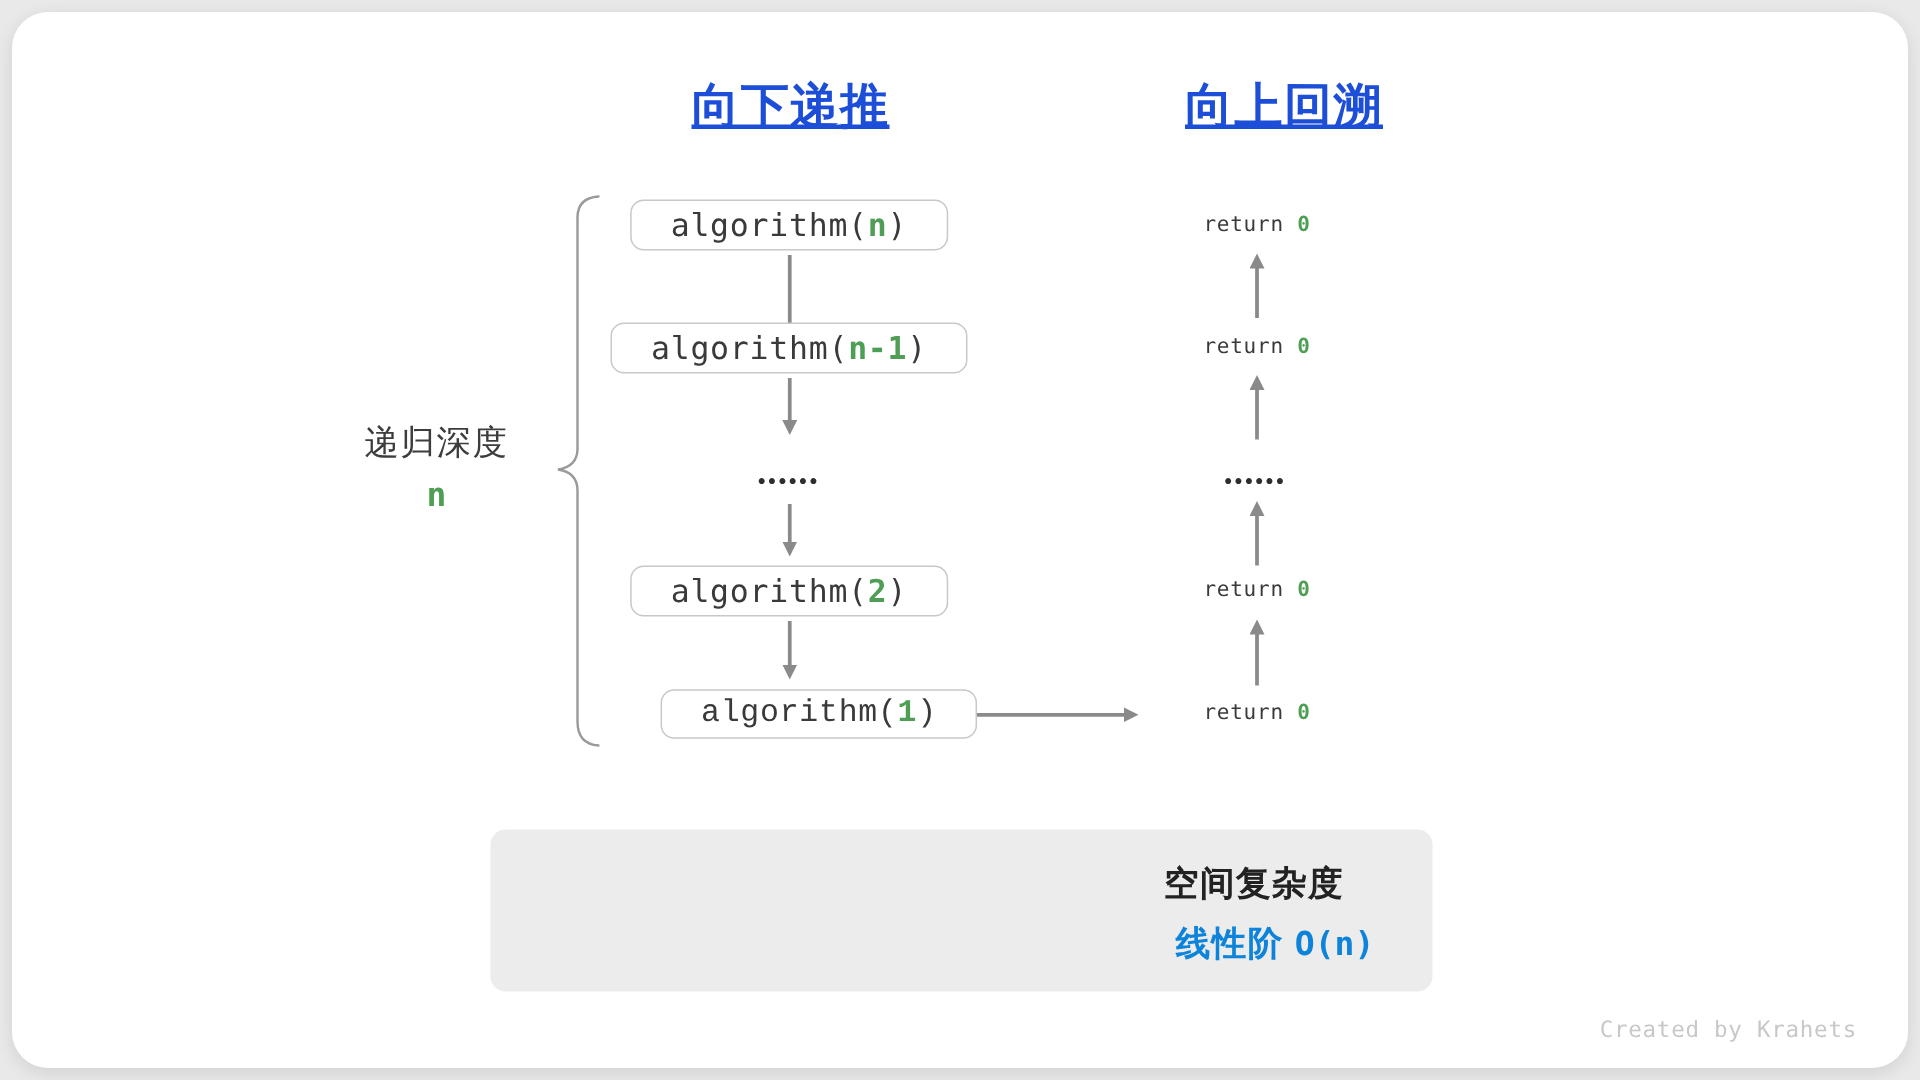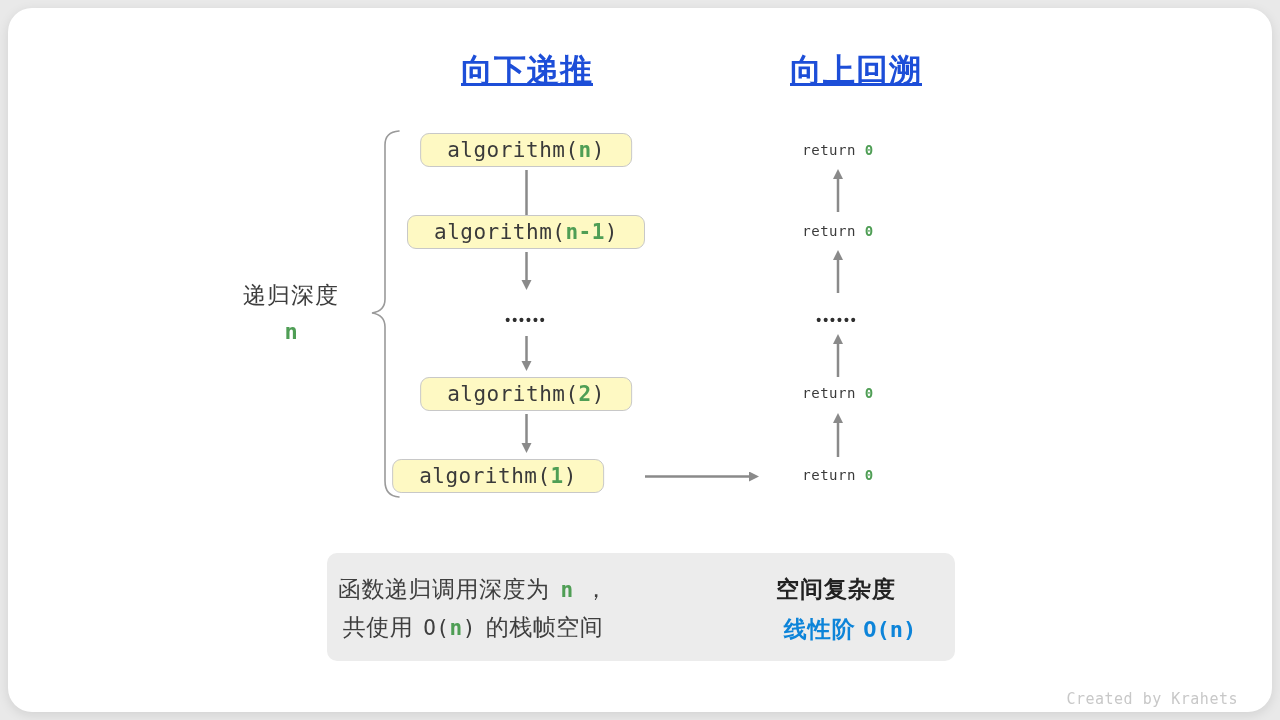--- a/index.html
+++ b/index.html
@@ -5,21 +5,21 @@
   * { margin:0; padding:0; box-sizing:border-box; }
   html,body { width:1280px; height:720px; }
   body { font-family:"Liberation Sans", sans-serif; background:#e9e9e9; }
   .stage { position:relative; width:1280px; height:720px; background:#e9e9e9; overflow:hidden; }
   .card { position:absolute; left:8px; top:8px; right:8px; bottom:8px; background:#ffffff;
           border-radius:24px; box-shadow:0 3px 12px rgba(0,0,0,0.10); }
   .abs { position:absolute; }
   .ctr { transform:translate(-50%,-50%); white-space:nowrap; }
   .hdr { font-size:32px; font-weight:700; color:#1d4ed8; letter-spacing:1px;text-decoration:underline; }
   .code { font-family:"DejaVu Sans Mono", monospace; }
-  .callbox { background:#fef9c3; border:1.5px solid #c8c8c8; border-radius:9px;
+  .callbox { background:#ffffff; border:1.5px solid #c8c8c8; border-radius:9px;
              padding:4px 26px; font-family:"DejaVu Sans Mono", monospace;
              font-size:21px; color:#3a3a3a; letter-spacing:0.5px; }
   .green { color:#4f9e55; }
   .bold { font-weight:700; }
   .ret { font-family:"DejaVu Sans Mono", monospace; font-size:14px; color:#3a3a3a; letter-spacing:0.5px; }
   .dots { font-size:14px; font-weight:700; color:#2e2e2e; letter-spacing:2px; }
   .side-label { font-size:23px; color:#3d3d3d; letter-spacing:1px; }
   .side-var { font-family:"DejaVu Sans Mono", monospace; font-size:22px; font-weight:700; color:#4f9e55; }
   .annot { font-size:21px; font-weight:700; color:#8f8f8f; line-height:32px; letter-spacing:1px; }
   .sumbox { background:#ececec; border-radius:10px; }
@@ -64,31 +64,27 @@
   <div class="abs ctr hdr" style="left:527px; top:71px;">向下递推</div>
   <div class="abs ctr hdr" style="left:836px; top:71px;margin-left:20px;">向上回溯</div>
 
   <div class="abs ctr side-label" style="left:291px; top:295px;">递归深度</div>
   <div class="abs ctr side-var" style="left:291px; top:331px;">n</div>
 
   <div class="abs ctr callbox" style="left:526px; top:150px;"><span>algorithm(</span><span class="green bold">n</span><span>)</span></div>
   <div class="abs ctr callbox" style="left:526px; top:232px;"><span>algorithm(</span><span class="green bold">n-1</span><span>)</span></div>
   <div class="abs ctr dots" style="left:526px; top:320px;">••••••</div>
   <div class="abs ctr callbox" style="left:526px; top:394px;"><span>algorithm(</span><span class="green bold">2</span><span>)</span></div>
-  <div class="abs ctr callbox" style="left:498px; top:476px;"><span>algorithm(</span><span class="green bold">1</span><span>)</span></div>
+  <div class="abs ctr callbox" style="left:546px; top:476px;font-family:Liberation Mono, monospace;"><span>algorithm(</span><span class="green bold">1</span><span>)</span></div>
 
   <div class="abs ctr ret" style="left:838px; top:150px;"><span>return </span><span class="green bold">0</span></div>
   <div class="abs ctr ret" style="left:838px; top:231px;"><span>return </span><span class="green bold">0</span></div>
   <div class="abs ctr dots" style="left:837px; top:320px;">••••••</div>
   <div class="abs ctr ret" style="left:838px; top:393px;"><span>return </span><span class="green bold">0</span></div>
   <div class="abs ctr ret" style="left:838px; top:475px;"><span>return </span><span class="green bold">0</span></div>
 
 
   <div class="abs sumbox" style="left:327px; top:553px; width:628px; height:108px;"></div>
-  <div class="abs ctr sumtext" style="left:473px; top:609px;">
-    <div><span>函数递归调用深度为 </span><span class="code green bold" style="margin:0 4px;">n</span><span> ，</span></div>
-    <div><span>共使用 </span><span class="code" style="margin:0 3px;"><span>O(</span><span class="green bold">n</span><span>)</span></span><span> 的栈帧空间</span></div>
-  </div>
   <div class="abs ctr res-title" style="left:836px; top:589px;">空间复杂度</div>
   <div class="abs ctr res-value" style="left:850px; top:629px;"><span>线性阶 </span><span class="code">O(n)</span></div>
 
-  <div class="abs watermark" style="right:42px; top:677px;margin-top:13px;">Created by Krahets</div>
+  <div class="abs watermark" style="right:42px; top:677px;">Created by Krahets</div>
 </div>
 
 </body></html>

